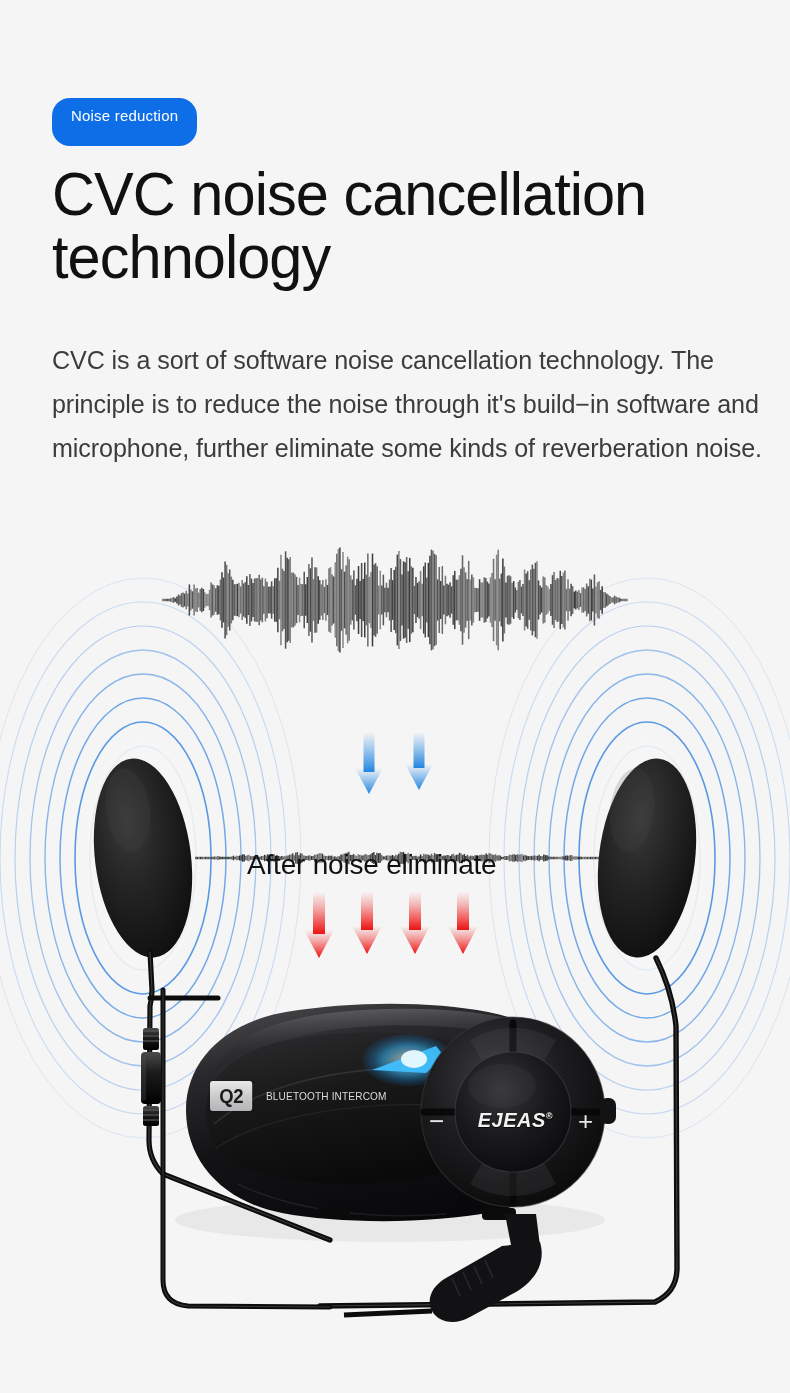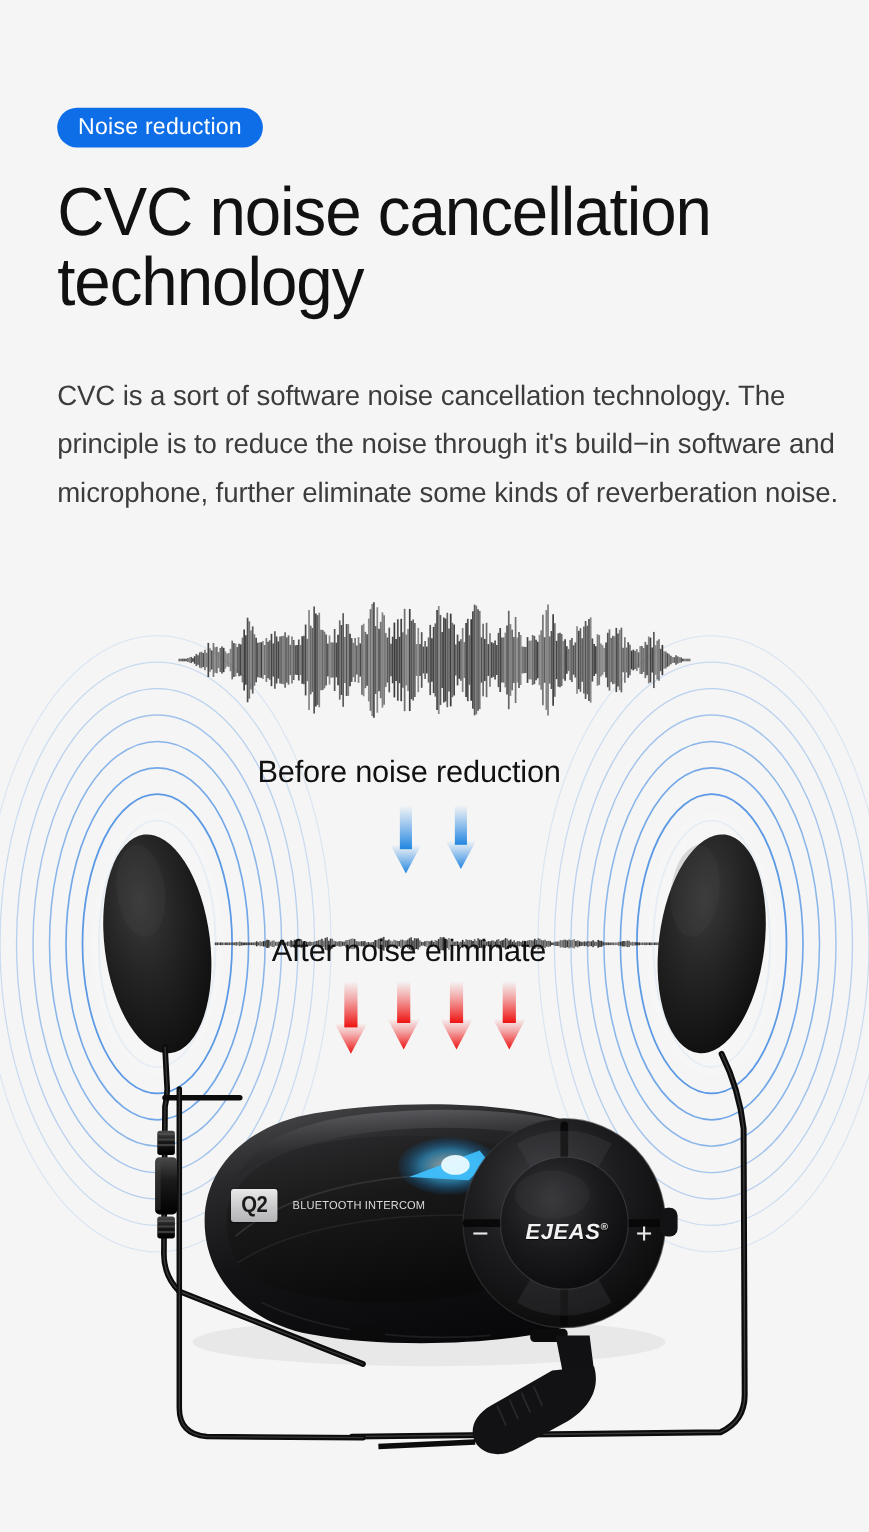--- a/index.html
+++ b/index.html
@@ -19,26 +19,26 @@
     height: 1393px;
     background: #f5f5f5;
     overflow: hidden;
   }
 
   
   .badge {
     position: absolute;
     left: 52px;
     top: 98px;
-    height: 36px;
+    height: 48px;
     padding: 0 19px;
     border-radius: 18px;
     background: #0d6ee8;
     color: #ffffff;
-    font-size: 21px;
+    font-size: 15px;
     line-height: 36px;
     letter-spacing: .2px;
     white-space: nowrap;
   }
 
   .headline {
     position: absolute;
     left: 52px;
     top: 162px;
     width: 700px;
@@ -951,21 +951,20 @@
             <path d="M463 752 L471 770"></path>
             <path d="M474 746 L482 764"></path>
             <path d="M485 740 L493 758"></path>
           </g>
           <path d="M432 791 L344 795" stroke="#0c0c0c" stroke-width="5" fill="none"></path>
         </g>
       </g>
     </svg>
   </div>
 
-  <div class="lbl lbl-before">Before noise reduction</div>
 
   <div class="lbl lbl-after">After noise eliminate</div>
 
   <div class="dev-q2">Q2</div>
 
   <div class="dev-sub">BLUETOOTH INTERCOM</div>
 
   <div class="dev-brand">
     <span>EJEAS</span><sup>®</sup>
   </div>

